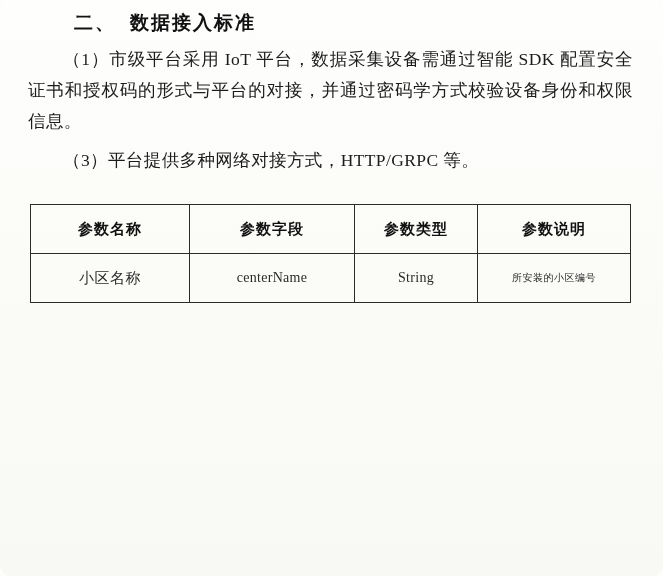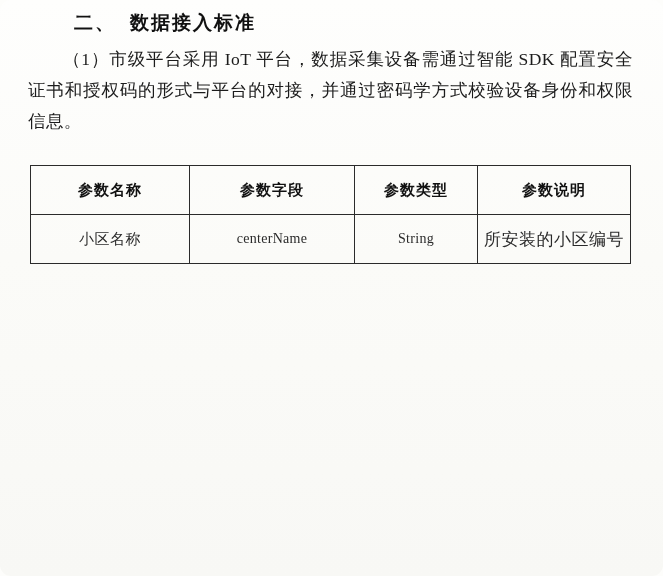--- a/index.html
+++ b/index.html
@@ -80,21 +80,21 @@
     font-weight: bold;
     letter-spacing: 1px;
     color: #111;
   }
   table.param-table td {
     font-weight: normal;
     color: #2a2a2a;
     letter-spacing: 0.5px;
   }
   table.param-table td.small {
-    font-size: 17px;
+    font-size: 10px;
   }
   table.param-table td.mono {
     font-size: 14px;
     letter-spacing: 0.3px;
   }
   col.c1 { width: 26.5%; }
   col.c2 { width: 27.5%; }
   col.c3 { width: 20.5%; }
   col.c4 { width: 25.5%; }
 </style>
@@ -102,20 +102,21 @@
 <body>
 
 <div class="page">
   <div class="doc">
 
     <h2 class="section-title">
       <span class="num">二、</span><span>数据接入标准</span>
     </h2>
 
     <p class="para">（1）市级平台采用 IoT 平台，数据采集设备需通过智能 SDK 配置安全证书和授权码的形式与平台的对接，并通过密码学方式校验设备身份和权限信息。</p>
+    <p class="para">（3）平台提供多种网络对接方式，HTTP/GRPC 等。</p>
 
     <div class="tbl-wrap">
       <table class="param-table">
         <colgroup>
           <col class="c1">
             <col class="c2">
             <col class="c3">
             <col class="c4">
         </colgroup>
         <thead>

